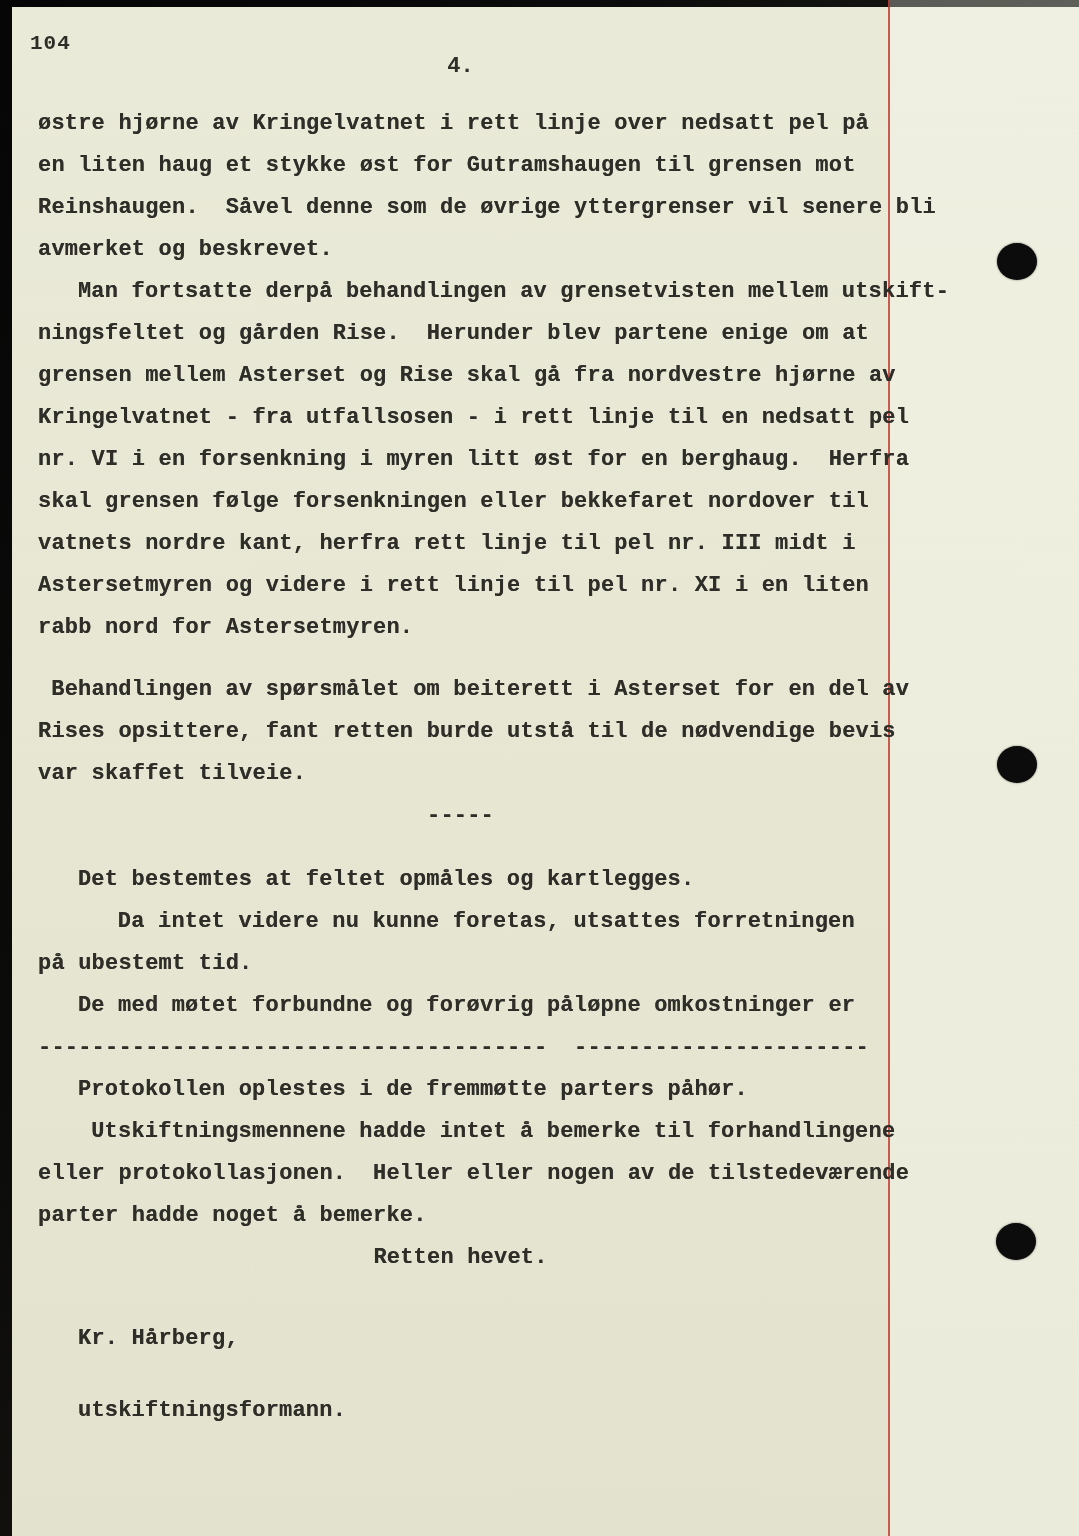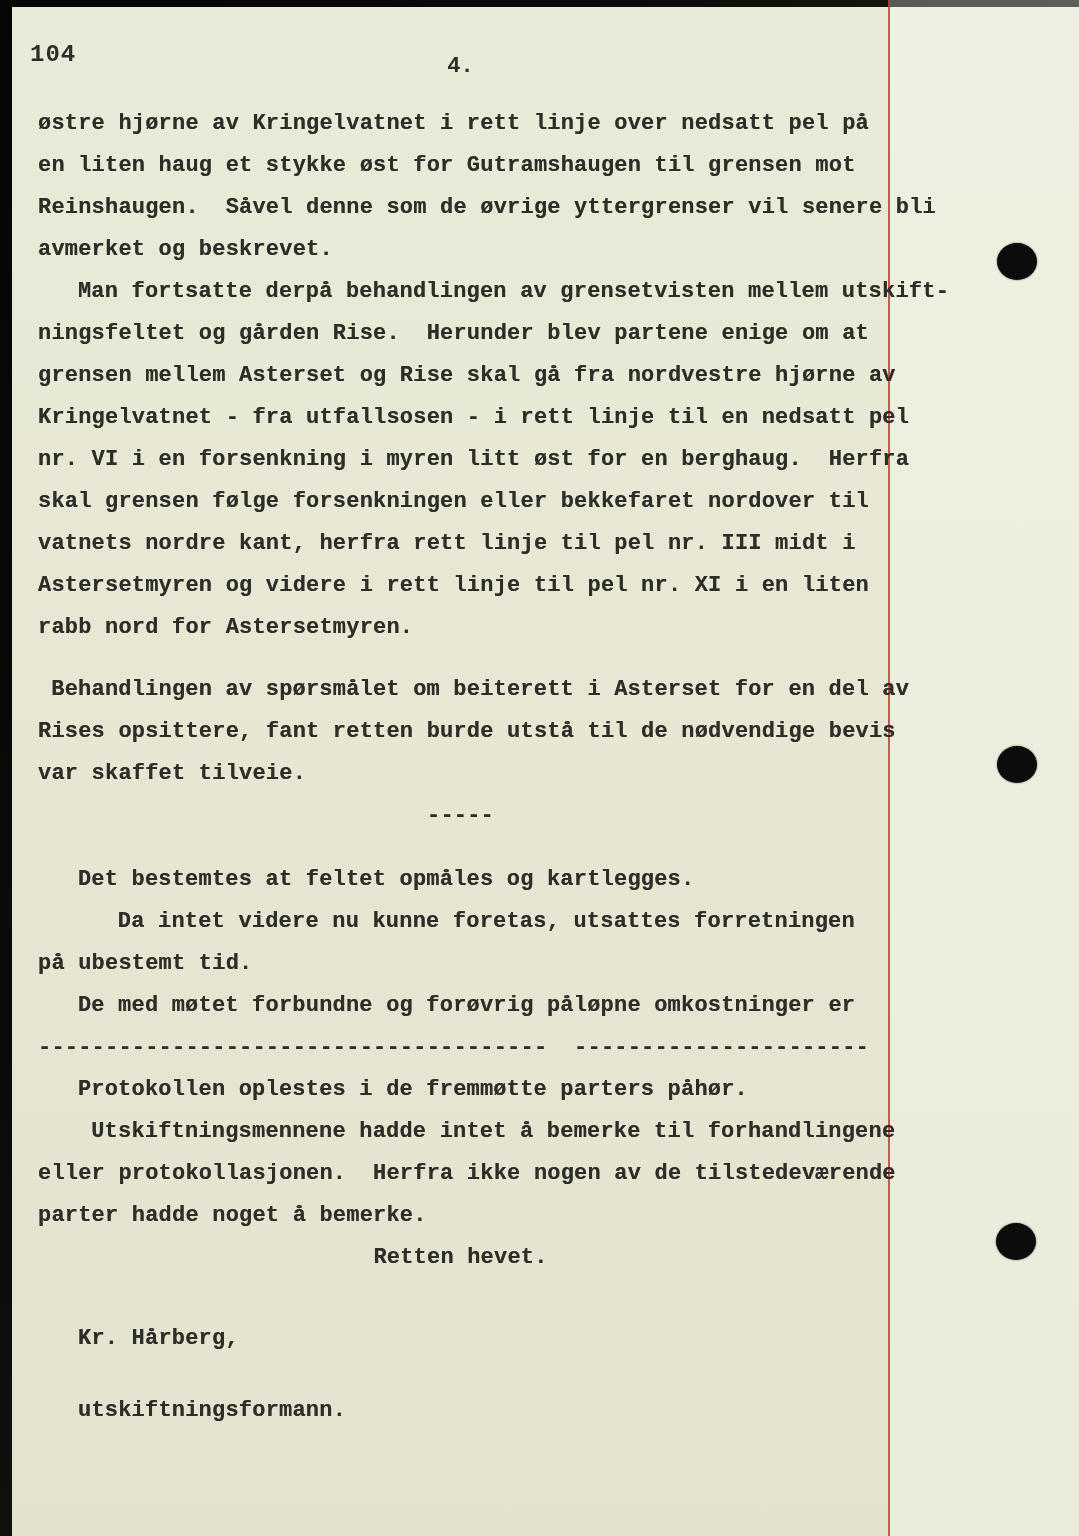--- a/index.html
+++ b/index.html
@@ -42,22 +42,22 @@
     border-radius: 50%;
     background: var(--hole, #0c0c0c);
     box-shadow: 0 0 2px rgba(0,0,0,0.6);
   }
   .hole-1 { left: 997px; top: 243px; }
   .hole-2 { left: 997px; top: 746px; }
   .hole-3 { left: 996px; top: 1223px; }
 
   
   .page-number {
-    position: absolute; left: 30px; top: 41px;
-    font-size: 24px; letter-spacing: 1px;
+    position: absolute; left: 30px; top: 32px;
+    font-size: 21px; letter-spacing: 1px;
   }
   .sheet-label {
     position: absolute; left: 38px; top: 54px; width: 845px;
     text-align: center; font-size: 22px;
   }
 
   
   .text-area {
     position: absolute; left: 38px; top: 103px; width: 845px;
     font-size: 22px;
@@ -124,21 +124,21 @@
       <div class="line">Rises opsittere, fant retten burde utstå til de nødvendige bevis</div>
       <div class="line">var skaffet tilveie.</div>
       <div class="line center">-----</div>
       <div class="line" style="padding-left: 39.9px; margin-top: 22px;">Det bestemtes at feltet opmåles og kartlegges.</div>
       <div class="line" style="padding-left: 79.8px;">Da intet videre nu kunne foretas, utsattes forretningen</div>
       <div class="line">på ubestemt tid.</div>
       <div class="line" style="padding-left: 39.9px;">De med møtet forbundne og forøvrig påløpne omkostninger er</div>
       <div class="line">--------------------------------------  ----------------------</div>
       <div class="line" style="padding-left: 39.9px;">Protokollen oplestes i de fremmøtte parters påhør.</div>
       <div class="line" style="padding-left: 53.2px;">Utskiftningsmennene hadde intet å bemerke til forhandlingene</div>
-      <div class="line">eller protokollasjonen.  Herfra ikke nogen av de tilstedeværende</div>
+      <div class="line">eller protokollasjonen.  Heller eller nogen av de tilstedeværende</div>
       <div class="line">parter hadde noget å bemerke.</div>
     </div>
 
   <div class="closing-line">Retten hevet.</div>
 
   <div class="sig-center">
     <div>Kr. Hårberg,</div>
     <div>utskiftningsformann.</div>
   </div>
 

